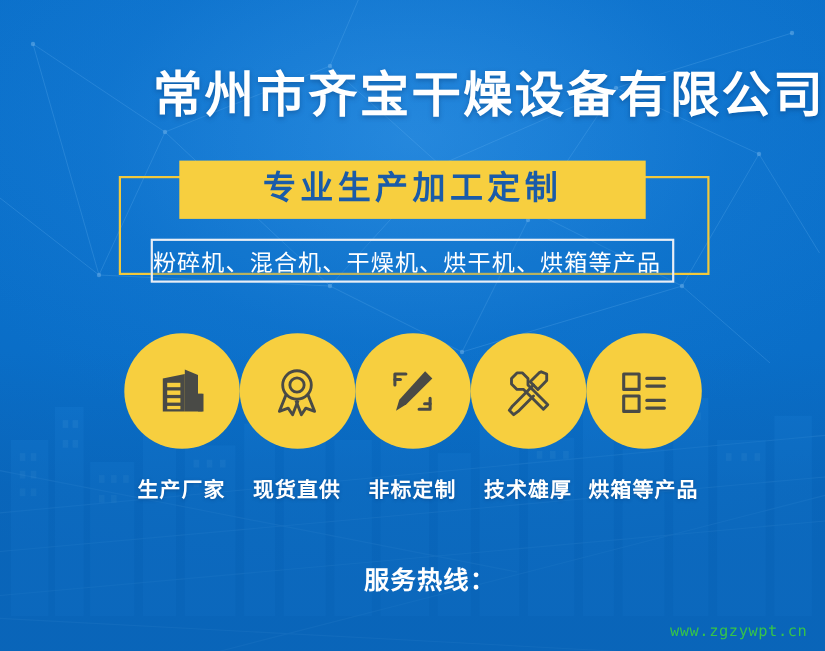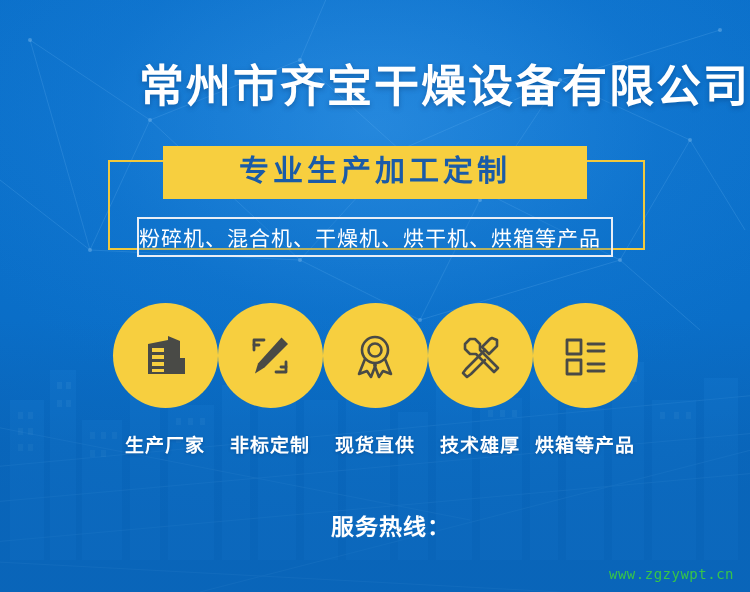--- a/index.html
+++ b/index.html
@@ -313,46 +313,46 @@
             <rect x="15" y="41" width="12" height="3"></rect>
           </g>
         </svg>
       </div>
       <div class="feature-label">生产厂家</div>
     </div>
 
     <div class="feature">
       <div class="feature-circle">
         <svg width="56" height="56" viewBox="0 0 56 56">
+          <g fill="none" stroke="#494a46" stroke-width="2.6" stroke-linejoin="round">
+            <circle cx="28" cy="22" r="13"></circle>
+            <circle cx="28" cy="22" r="6.5"></circle>
+            <path d="M18 31 L12 46 L20 43 L24 49 L29 36"></path>
+            <path d="M38 31 L44 46 L36 43 L32 49 L27 36"></path>
+          </g>
+        </svg>
+      </div>
+      <div class="feature-label">现货直供</div>
+    </div>
+
+    <div class="feature">
+      <div class="feature-circle">
+        <svg width="56" height="56" viewBox="0 0 56 56">
           <g fill="#494a46">
             <path d="M39.5 9.5 L46 16 L22.5 39.5 L13 45.5 L16 35.5 Z"></path>
           </g>
           <g fill="none" stroke="#494a46" stroke-width="2.8" stroke-linejoin="round" stroke-linecap="round">
             <path d="M22 12 L12 12 L12 22"></path>
             <path d="M12 17 L17 17"></path>
             <path d="M34 44 L44 44 L44 34"></path>
             <path d="M44 39 L39 39"></path>
           </g>
         </svg>
       </div>
       <div class="feature-label">非标定制</div>
-    </div>
-
-    <div class="feature">
-      <div class="feature-circle">
-        <svg width="56" height="56" viewBox="0 0 56 56">
-          <g fill="none" stroke="#494a46" stroke-width="2.6" stroke-linejoin="round">
-            <circle cx="28" cy="22" r="13"></circle>
-            <circle cx="28" cy="22" r="6.5"></circle>
-            <path d="M18 31 L12 46 L20 43 L24 49 L29 36"></path>
-            <path d="M38 31 L44 46 L36 43 L32 49 L27 36"></path>
-          </g>
-        </svg>
-      </div>
-      <div class="feature-label">现货直供</div>
     </div>
 
     <div class="feature">
       <div class="feature-circle">
         <svg width="56" height="56" viewBox="0 0 56 56">
           <g fill="none" stroke="#494a46" stroke-width="2.6" stroke-linejoin="round" stroke-linecap="round">
             <path d="M18 11 L13 16 L13 21 L18 26 L24 26 L42 44 L46 40 L28 22 L28 16 L23 11 Z"></path>
             <path d="M38 11 L30 19 L37 26 L45 18 L45 12 L40 10 Z"></path>
             <path d="M33 22 L14 41 L11 45 L15 49 L19 46 L33 32"></path>
           </g>

